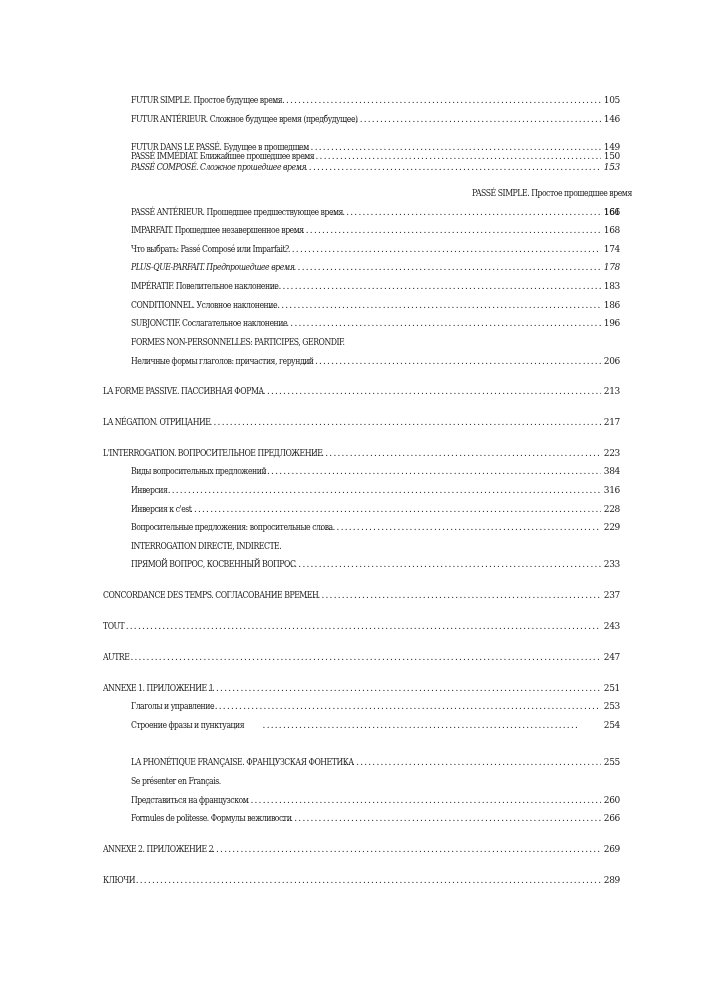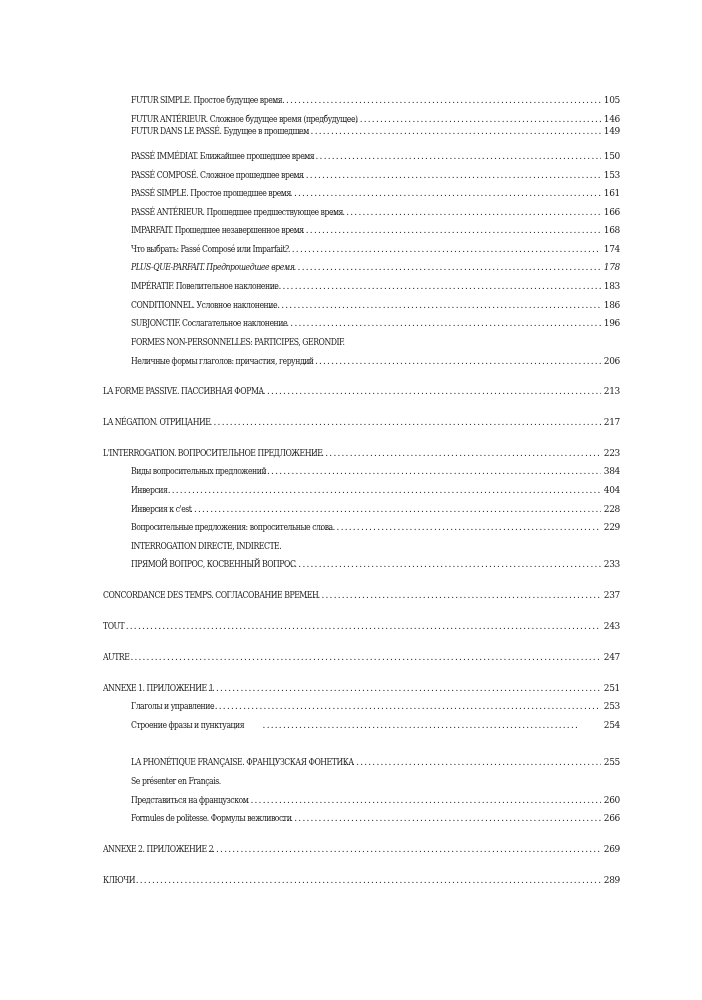--- a/index.html
+++ b/index.html
@@ -33,36 +33,36 @@
     <div class="row l1" style="top: 90px;">
       <span class="title" style="display: inline-block; transform: scaleX(0.86); margin-right: -36.12px;">FUTUR SIMPLE. Простое будущее время</span>
       <span class="dots"></span>
       <span class="page-no">105</span>
     </div>
     <div class="row l1" style="top: 109px;">
       <span class="title" style="display: inline-block; transform: scaleX(0.86); margin-right: -54.04px;">FUTUR ANTÉRIEUR. Сложное будущее время (предбудущее)</span>
       <span class="dots"></span>
       <span class="page-no">146</span>
     </div>
-    <div class="row l1" style="top: 121px;">
+    <div class="row l1" style="top: 137px;">
       <span class="title" style="display: inline-block; transform: scaleX(0.86); margin-right: -42.28px;">FUTUR DANS LE PASSÉ. Будущее в прошедшем</span>
       <span class="dots"></span>
       <span class="page-no">149</span>
     </div>
     <div class="row l1" style="top: 146px;">
       <span class="title" style="display: inline-block; transform: scaleX(0.86); margin-right: -43.68px;">PASSÉ IMMÉDIAT. Ближайшее прошедшее время</span>
       <span class="dots"></span>
       <span class="page-no">150</span>
     </div>
-    <div class="row l1" style="top: 165px;">
+    <div class="row l1" style="top: 157px; font-style: italic;">
       <span class="title" style="display: inline-block; transform: scaleX(0.86); margin-right: -41.02px;">PASSÉ COMPOSÉ. Сложное прошедшее время</span>
       <span class="dots"></span>
       <span class="page-no">153</span>
     </div>
-    <div class="row l1" style="top: 183px;">
+    <div class="row l1" style="top: 183px; flex-direction: column;">
       <span class="title" style="display: inline-block; transform: scaleX(0.86); margin-right: -38.08px;">PASSÉ SIMPLE. Простое прошедшее время</span>
       <span class="dots"></span>
       <span class="page-no">161</span>
     </div>
     <div class="row l1" style="top: 202px;">
       <span class="title" style="display: inline-block; transform: scaleX(0.86); margin-right: -50.54px;">PASSÉ ANTÉRIEUR. Прошедшее предшествующее время</span>
       <span class="dots"></span>
       <span class="page-no">166</span>
     </div>
     <div class="row l1" style="top: 220px;">
@@ -120,21 +120,21 @@
       <span class="page-no">223</span>
     </div>
     <div class="row l1" style="top: 461px;">
       <span class="title" style="display: inline-block; transform: scaleX(0.86); margin-right: -32.2px;">Виды вопросительных предложений</span>
       <span class="dots"></span>
       <span class="page-no">384</span>
     </div>
     <div class="row l1" style="top: 480px;">
       <span class="title" style="display: inline-block; transform: scaleX(0.86); margin-right: -8.68px;">Инверсия</span>
       <span class="dots"></span>
-      <span class="page-no">404</span>
+      <span class="page-no">316</span>
     </div>
     <div class="row l1" style="top: 499px;">
       <span class="title" style="display: inline-block; transform: scaleX(0.86); margin-right: -14.42px;">Инверсия к c'est</span>
       <span class="dots"></span>
       <span class="page-no">228</span>
     </div>
     <div class="row l1" style="top: 517px;">
       <span class="title" style="display: inline-block; transform: scaleX(0.86); margin-right: -48.16px;">Вопросительные предложения: вопросительные слова</span>
       <span class="dots"></span>
       <span class="page-no">229</span>

